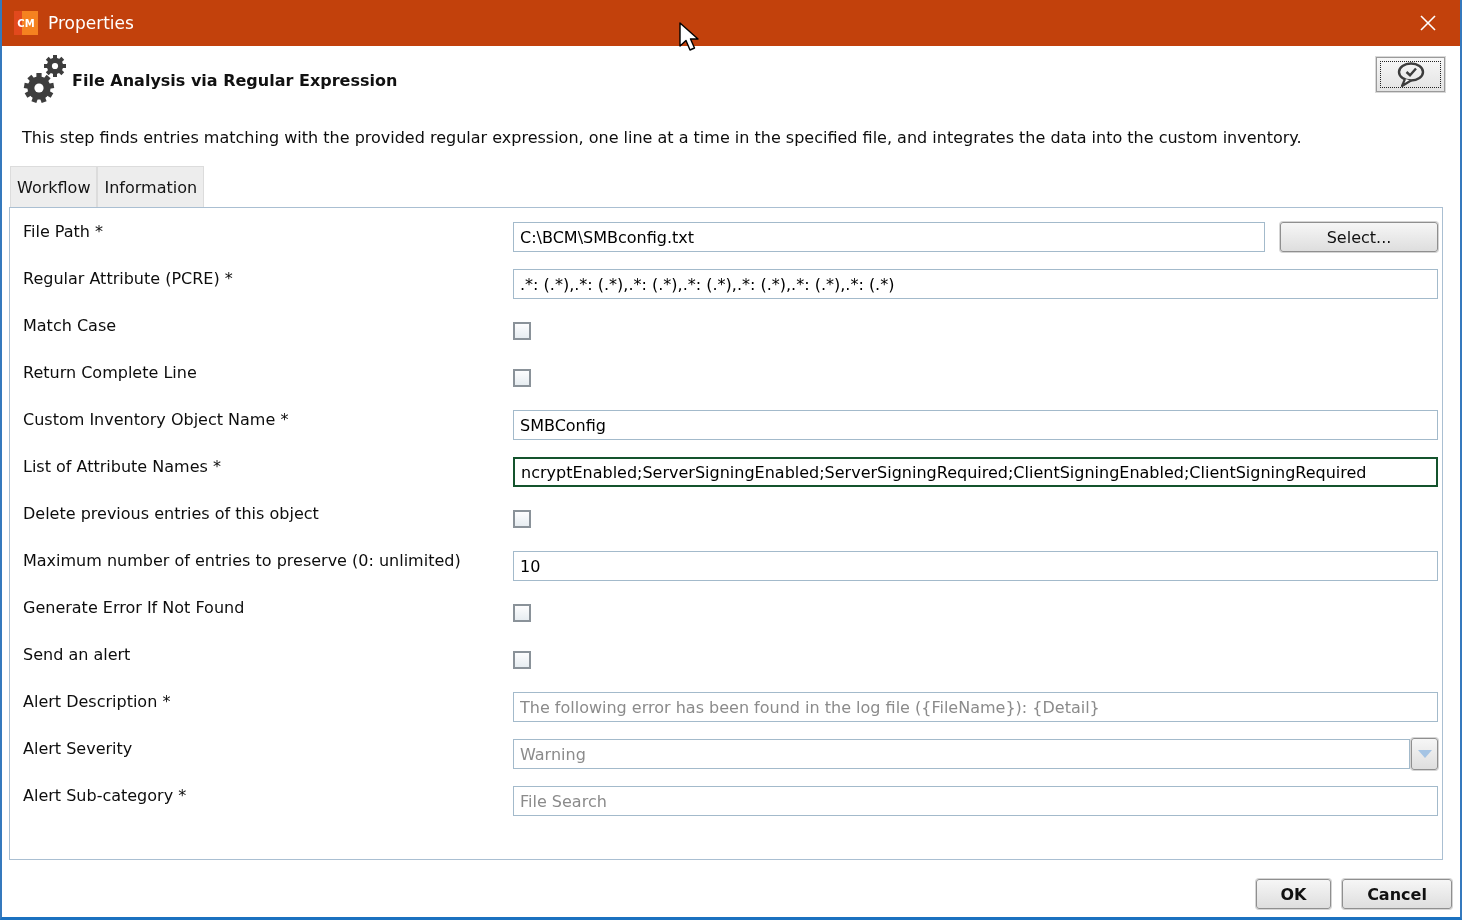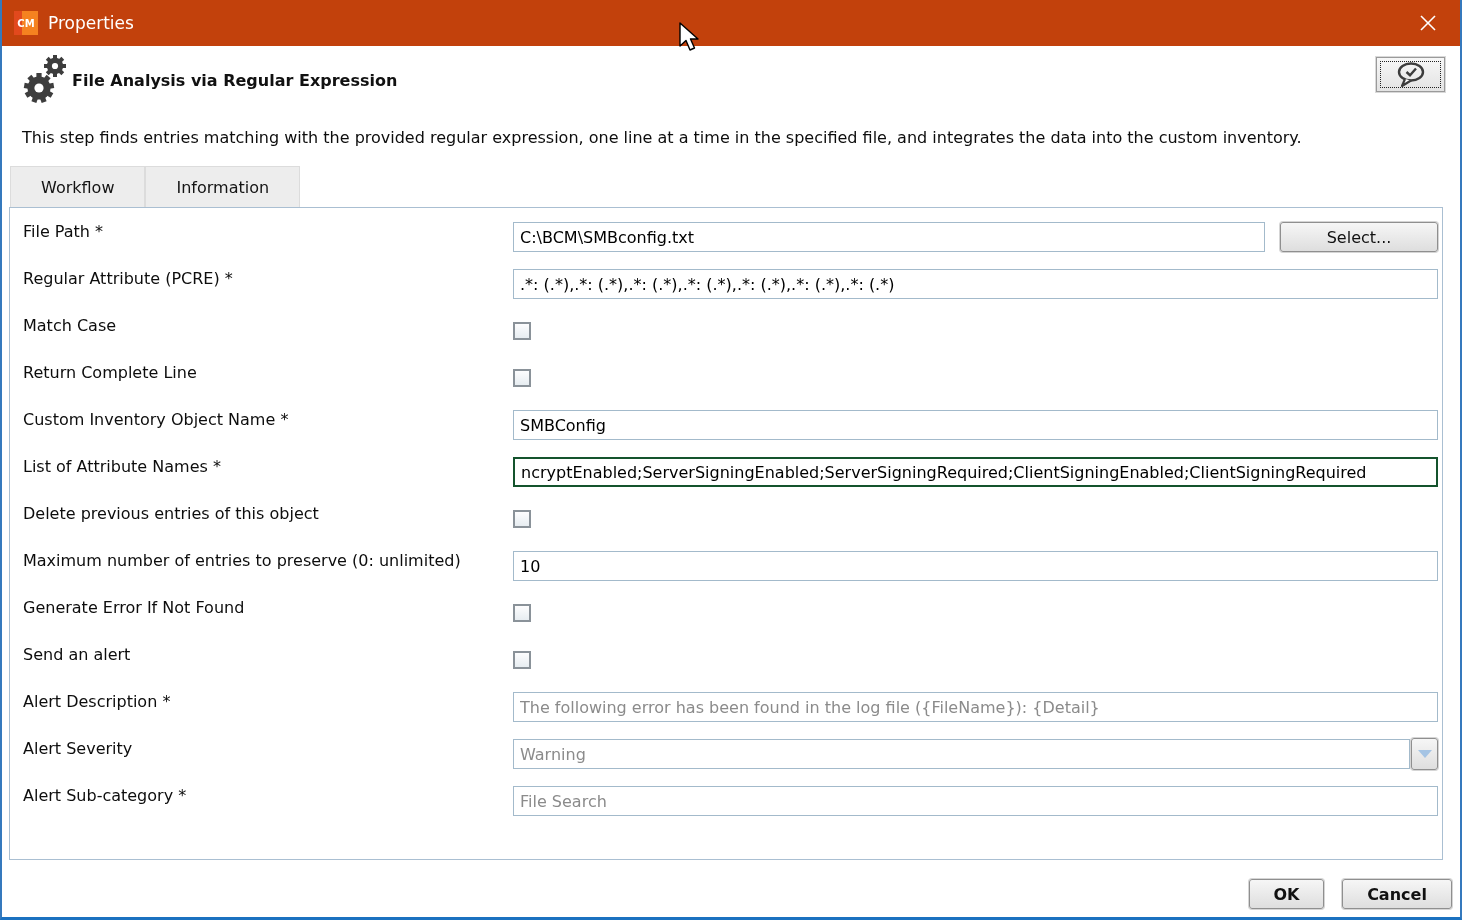--- a/index.html
+++ b/index.html
@@ -36,21 +36,21 @@
     display:flex; align-items:center; justify-content:center; cursor:pointer;
   }
   .help-button .focus-ring {
     position:absolute; inset:3px; border:1px dotted #222;
     display:flex; align-items:center; justify-content:center;
   }
   .description { position:absolute; top:128px; left:20px; width:1420px; font-size:16px; color:#0d0d0d; }
   
   .tabs { position:absolute; top:166px; left:8px; display:flex; height:41px; align-items:stretch; }
   .tab {
-    padding:0 30px; display:flex; align-items:center; font-size:16px; color:#141414; cursor:pointer;
+    padding:0 6px; display:flex; align-items:center; font-size:16px; color:#141414; cursor:pointer;
     background:#ededed; border:1px solid #dcdcdc; border-bottom:none;
   }
   .tab.active { background:#fff; border-color:transparent; padding:0 24px; }
   
   .panel {
     position:absolute; top:207px; left:7px; width:1434px; height:653px;
     border:1px solid #aabfd2; background:#fff; padding:14px 4px 0 13px;
   }
   .row { display:flex; height:30px; margin-bottom:17px; }
   .row .label { width:490px; flex:0 0 490px; font-size:16px; color:#0d0d0d; }
@@ -66,21 +66,20 @@
   .checkbox {
     width:18px; height:18px; border:2px solid #8a9299;
     background:linear-gradient(#fdfdfe,#e7edf1); cursor:pointer;
   }
   .btn {
     height:30px; font-size:16px; color:#111;
     background:linear-gradient(#f6f6f6,#dedede);
     border:1px solid #8f8f8f; border-radius:3px;
     box-shadow:0 0 0 1px #d5d5d5; cursor:pointer;
     font-family:"DejaVu Sans","Liberation Sans",sans-serif;
-    margin-left:7px;
   }
   .select-btn { width:158px; margin-left:15px; }
   .drop-btn {
     width:27px; height:32px; margin-left:1px; padding:0;
     display:flex; align-items:center; justify-content:center;
   }
   .drop-arrow {
     width:0; height:0; border-left:7px solid transparent; border-right:7px solid transparent;
     border-top:8px solid #a5c4e4;
   }

